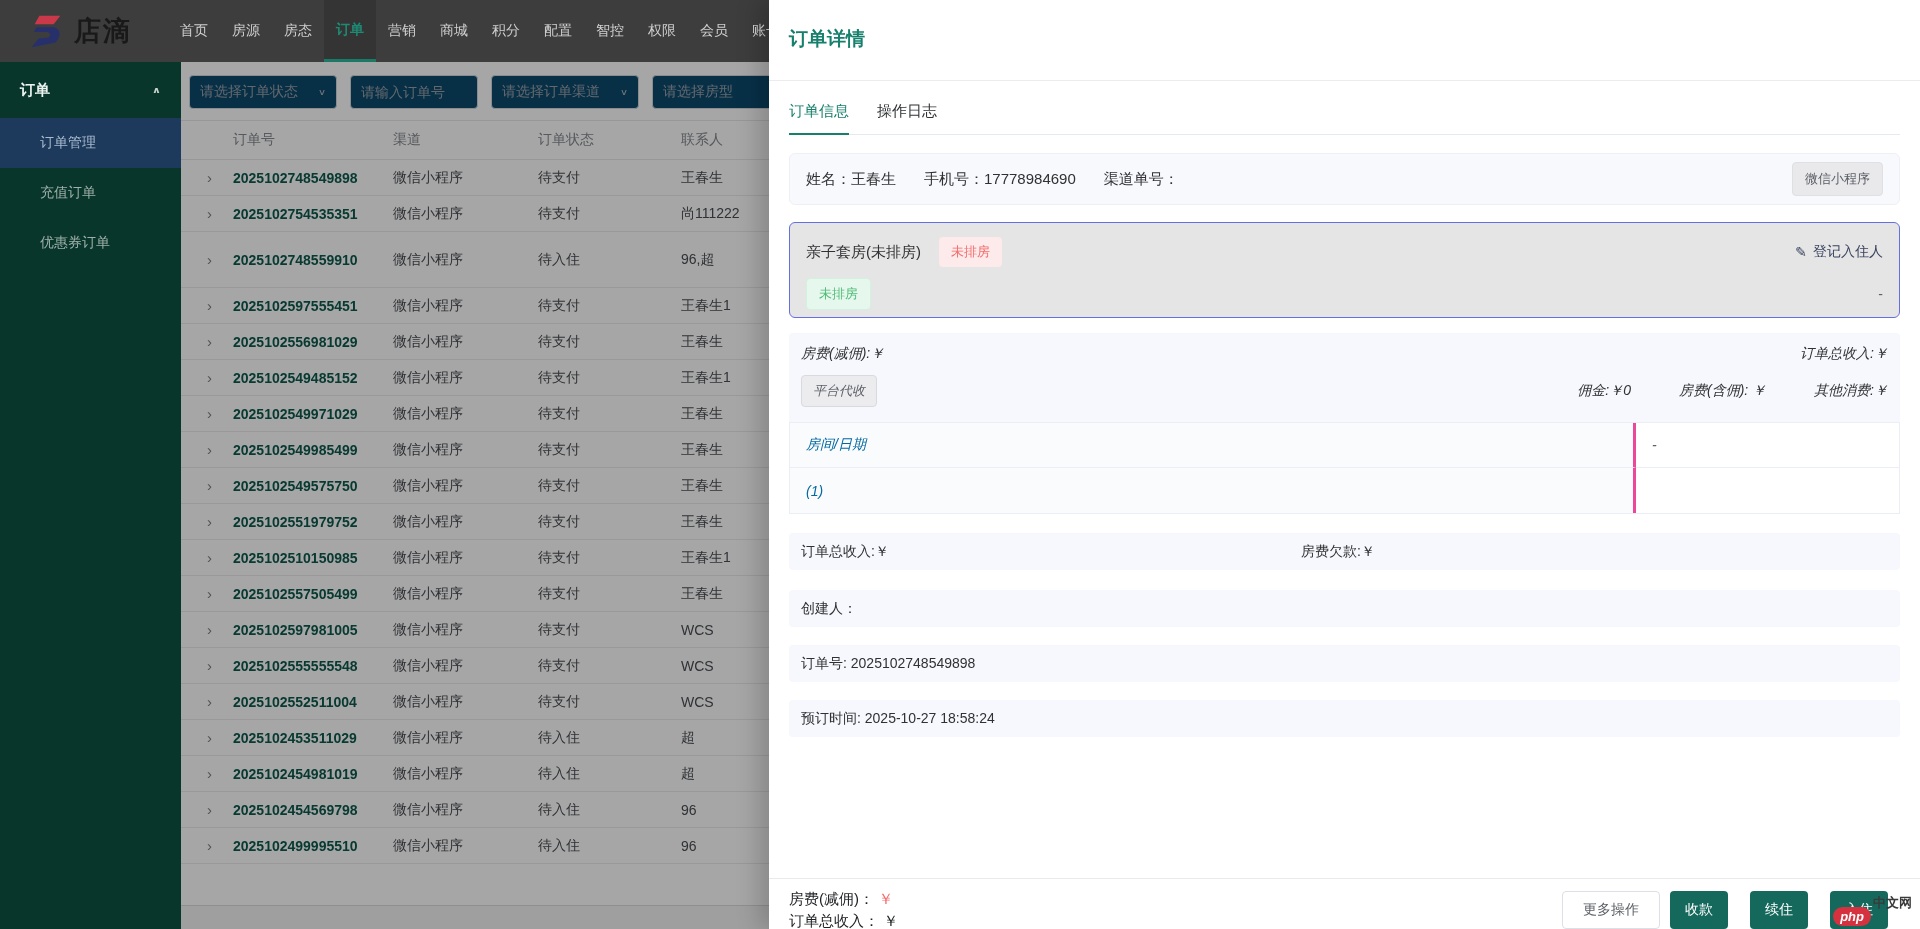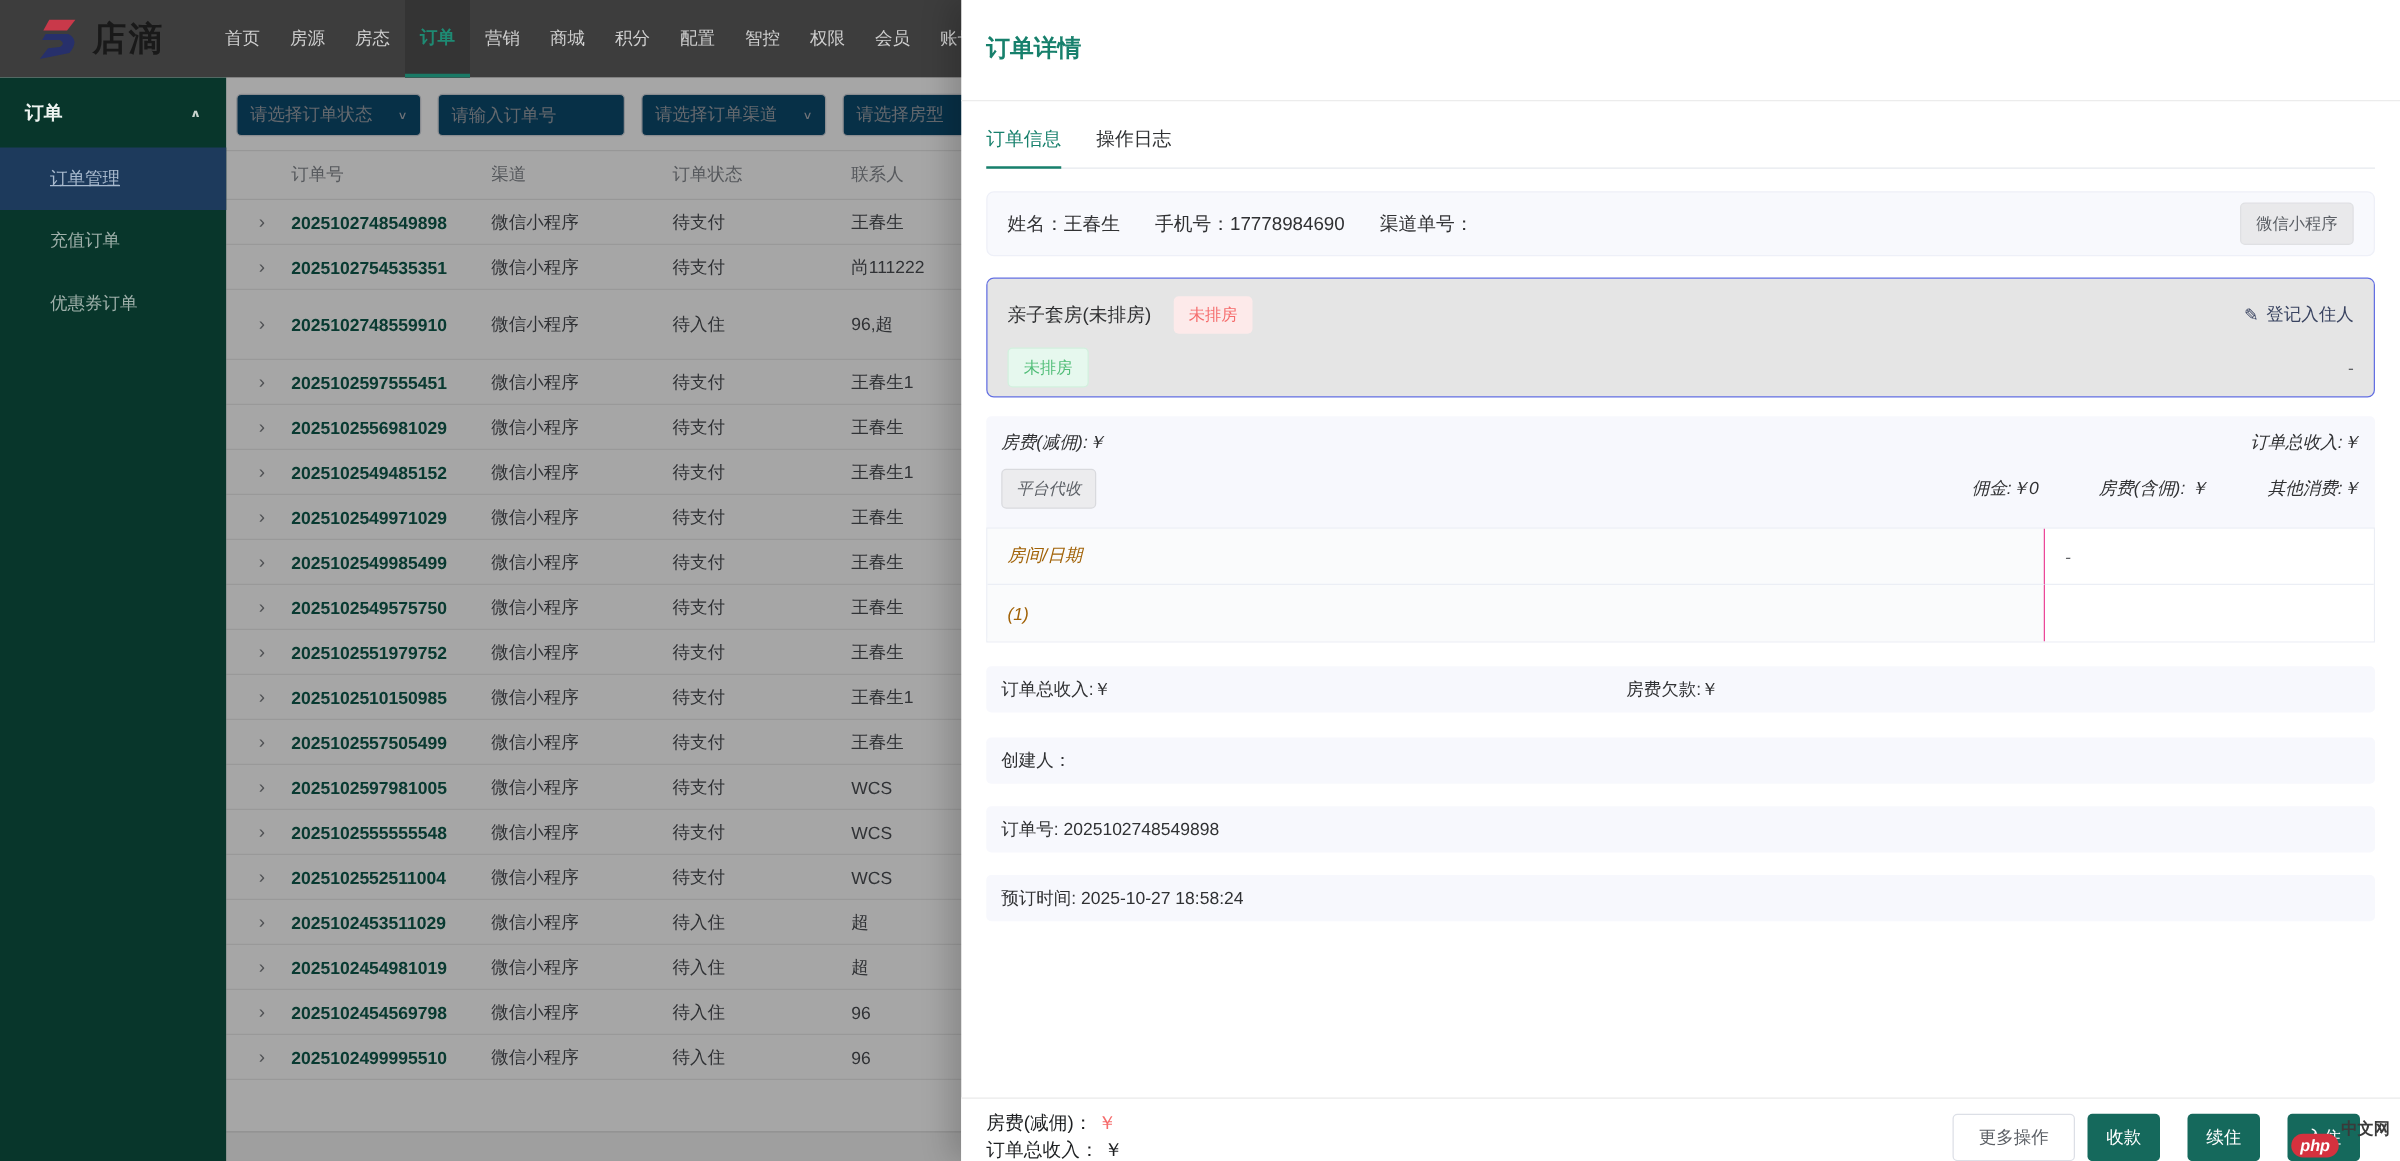--- a/index.html
+++ b/index.html
@@ -13,28 +13,28 @@
   .logo-text { font-size:27px; font-weight:bold; color:#191919; letter-spacing:2px; }
   .nav-items { display:flex; height:100%; margin-left:22px; }
   .nav-item { height:100%; display:flex; align-items:center; padding:0 12px; color:#d0d0d0; font-size:14px; cursor:pointer; white-space:nowrap; }
   .nav-item.active { background:#343434; color:#1e8a73; font-weight:bold; border-bottom:3px solid #1a7a66; }
 
   
   .sidebar { position:absolute; left:0; top:62px; width:181px; height:867px; background:#08362b; z-index:1; }
   .side-group { height:56px; display:flex; align-items:center; padding:0 20px; color:#eef4f1; font-size:15px; font-weight:bold; cursor:pointer; }
   .chev { margin-left:auto; font-size:11px; color:#c7d3cd; transform:scaleY(.8); }
   .side-item { height:50px; display:flex; align-items:center; padding-left:40px; font-size:14px; color:#9fb0aa; cursor:pointer; }
-  .side-item.active { background:#1d3a5c; color:#a9bace;text-decoration:underline; }
+  .side-item.active { background:#1d3a5c; color:#a9bace; }
 
   
   .content { position:absolute; left:181px; top:62px; width:1739px; height:867px; background:#fff; }
   .filters { display:flex; gap:13px; padding:13px 0 11px 8px; }
   .filter { height:34px; border:1px solid #d5d8de; border-radius:4px; display:flex; align-items:center; color:#9aa0a8; font-size:14px; background:#0c4a6e; }
   .fselect { width:148px; padding:0 10px; justify-content:space-between; }
-  .finput { width:150px; padding:0 10px; outline:none; }
+  .finput { width:128px; padding:0 10px; outline:none; }
   .finput::placeholder { color:#9aa0a8; }
   .dd { font-size:11px; color:#aeb2b9; transform:scaleY(.8); }
   .thead,.trow { display:grid; grid-template-columns:52px 160px 145px 143px 1fr; align-items:center; }
   .thead { height:40px; color:#85898f; font-size:14px; border-top:1px solid #e9e9e9; border-bottom:1px solid #e9e9e9; }
   .trow { height:36px; border-bottom:1px solid #ececec; font-size:14px; color:#4a4d52; cursor:pointer; }
   .trow.tall { height:56px; }
   .arrow { padding-left:26px; color:#7b7e83; font-size:15px; }
   .c-order { font-weight:bold; color:#0e5a4c; }
   .pagebar { position:absolute; bottom:0; left:0; width:100%; height:24px; border-top:1px solid #dcdcdc; background:#f5f5f5; }
 
@@ -61,21 +61,21 @@
   .badge-green { background:#e6f8ee; border:1px solid #d2f1de; color:#50bd77; font-size:13px; padding:6px 12px; border-radius:4px; }
   .rc-dash { margin-left:auto; color:#606266; font-size:14px; }
 
   .fees { position:absolute; top:333px; left:20px; width:1111px; height:179px; background:#f7f8fd; border-radius:4px; padding-top:12px;font-style:italic; }
   .fee-row1 { display:flex; justify-content:space-between; padding:0 12px; font-size:14px; color:#303133; }
   .fee-row2 { display:flex; align-items:center; padding:0 12px; margin-top:12px; font-size:14px; color:#303133; }
   .fee-badge { background:#ececee; border:1px solid #d9dade; color:#5c6066; font-size:13px; padding:6px 11px; border-radius:4px; }
   .fee-right { margin-left:auto; display:flex; gap:48px; }
   .fee-table { margin-top:15px; width:1111px; border:1px solid #ebeef5; display:grid; grid-template-columns:846px 1fr; font-size:14px; }
   .ft-cell { height:45px; display:flex; align-items:center; padding:0 16px; background:#fff; color:#606266; }
-  .ft-head { background:#fafbfc; color:#a16207; border-right:1px solid #ec4899; }
+  .ft-head { background:#fafbfc; color:#0369a1; border-right:3px solid #ec4899; }
   .ft-bb { border-bottom:1px solid #ebeef5; }
 
   .strip { position:absolute; left:20px; width:1111px; height:37px; background:#f7f8fd; border-radius:4px; display:flex; align-items:center; padding:0 12px; font-size:14px; color:#303133; }
   .strip .second { position:absolute; left:512px; }
 
   .d-footer { position:absolute; left:0; bottom:0; width:100%; height:51px; border-top:1px solid #eaeaea; background:#fff; }
   .df-lines { position:absolute; left:20px; top:9px; font-size:15px; color:#1d1f21; line-height:22px; }
   .red { color:#f56c6c; }
   .btn { position:absolute; top:12px; height:38px; border-radius:4px; font-size:14px; display:flex; align-items:center; justify-content:center; cursor:pointer; }
   .btn-more { left:793px; width:98px; background:#fff; border:1px solid #dcdfe6; color:#5c6066; }

